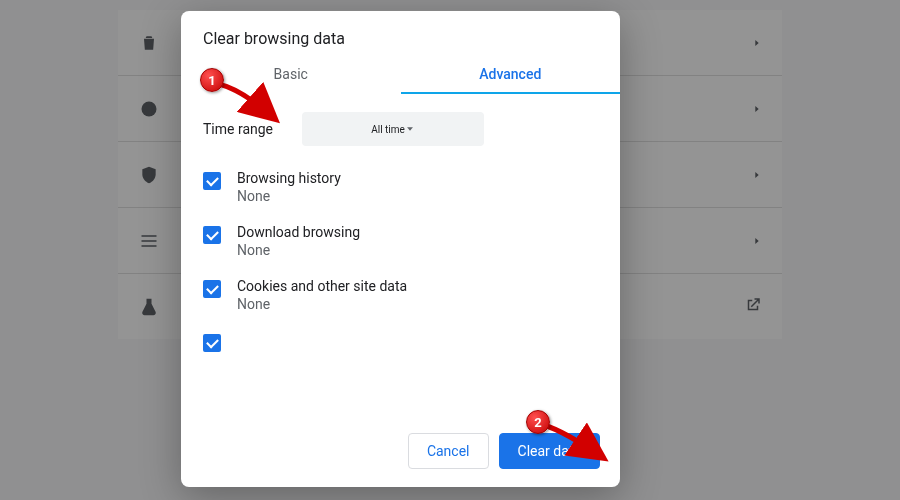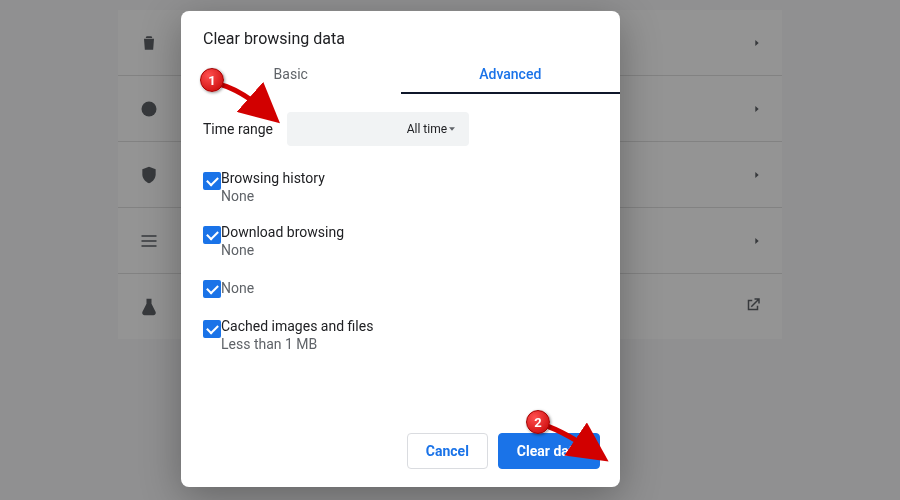--- a/index.html
+++ b/index.html
@@ -22,45 +22,45 @@
   
   .scrim { position: absolute; inset: 0; background: rgba(0,0,0,0.42); }
 
   
   .dialog { position: absolute; left: 181px; top: 11px; width: 439px; height: 476px;
             background: #fff; border-radius: 8px; box-shadow: 0 10px 40px rgba(0,0,0,.3);
             display: flex; flex-direction: column; }
   .dlg-title { font-size: 16px; color: #202124; padding: 18px 22px 8px 22px; }
   .tabs { display: flex; }
   .tab { flex: 1; text-align: center; padding: 10px 0; font-size: 14px; color: #5f6368; cursor: pointer; border-bottom: 2px solid transparent; }
-  .tab.active { color: #1a73e8; border-bottom: 2px solid #0f172a; font-weight: 500; }
+  .tab.active { color: #1a73e8; border-bottom: 2px solid #0ea5e9; font-weight: 500; }
 
   .scroll { flex: 1; overflow-y: scroll; padding: 0 22px; }
   
   .scroll::-webkit-scrollbar { width: 14px; }
   .scroll::-webkit-scrollbar-track { background: #f1f1f1; }
   .scroll::-webkit-scrollbar-thumb { background: #c1c1c1; }
 
-  .tr-row { display:flex; align-items:center; gap:14px; padding: 18px 0 14px 0; }
+  .tr-row { display:flex; align-items:center; gap:29px; padding: 18px 0 14px 0; }
   .tr-lbl { font-size: 14px; color:#202124; }
   .select { flex: 0 0 182px; height: 34px; background:#f1f3f4; border-radius:4px;
-            display:flex; align-items:center; justify-content:flex-end;
-            padding: 4px 12px; font-size:12px; color:#202124; cursor:pointer; }
+            display:flex; align-items:center; justify-content:center;
+            padding: 4px 12px; font-size:10px; color:#202124; cursor:pointer; }
   .select svg { width:10px; height:10px; fill:#5f6368; }
 
-  .opt { display:flex; align-items:flex-start; gap: 0; padding: 10px 0; }
+  .opt { display:flex; align-items:flex-start; gap: 16px; padding: 10px 0; }
   .chk { width:18px; height:18px; border:2px solid #5f6368; border-radius:2px; margin-top:2px;
          display:flex; align-items:center; justify-content:center; cursor:pointer; flex-shrink:0; background:#fff; }
   .chk.checked { background:#1a73e8; border-color:#1a73e8; }
   .chk.checked::after { content:""; width:5px; height:9px; border:solid #fff; border-width:0 2px 2px 0; transform: rotate(45deg) translate(-1px,-1px); }
   .opt-txt .t1 { font-size:14px; color:#202124; }
   .opt-txt .t2 { font-size:14px; color:#5f6368; margin-top:2px; }
 
   .footer { display:flex; justify-content:flex-end; gap:10px; padding: 14px 20px 18px; border-top: none; }
-  .btn { height:36px; padding: 4px 18px; border-radius:4px; font-size:14px; font-weight:700;
+  .btn { height:36px; padding: 4px 18px; border-radius:4px; font-size:14px; font-weight:400;
          display:flex; align-items:center; cursor:pointer; }
   .btn-cancel { background:#fff; color:#1a73e8; border:1px solid #dadce0; }
   .btn-primary { background:#1a73e8; color:#fff; border:1px solid #1a73e8; }
 
   
   .callout { position:absolute; width:24px; height:24px; border-radius:50%;
              background: radial-gradient(circle at 35% 30%, #ff5050, #c40000);
              color:#fff; font-size:13px; font-weight:700; display:flex; align-items:center; justify-content:center;
              box-shadow: 1px 1px 3px rgba(0,0,0,.4); z-index: 20; border:1px solid #a00000; }
   .arrow { position:absolute; z-index:19; pointer-events:none; }
@@ -173,29 +173,26 @@
     <div class="opt">
       <div class="chk checked"></div>
       <div class="opt-txt">
           <div class="t1">Download browsing</div>
           <div class="t2">None</div>
         </div>
     </div>
     <div class="opt">
       <div class="chk checked"></div>
       <div class="opt-txt">
+          <div class="t1">Cookies and other site data</div>
           <div class="t2">None</div>
         </div>
     </div>
     <div class="opt">
       <div class="chk checked"></div>
-      <div class="opt-txt">
-          <div class="t1">Cached images and files</div>
-          <div class="t2">Less than 1 MB</div>
-        </div>
     </div>
 
   </div>
 
   <div class="footer">
     <div class="btn btn-cancel">Cancel</div>
     <div class="btn btn-primary">Clear data</div>
   </div>
 </div>
 

